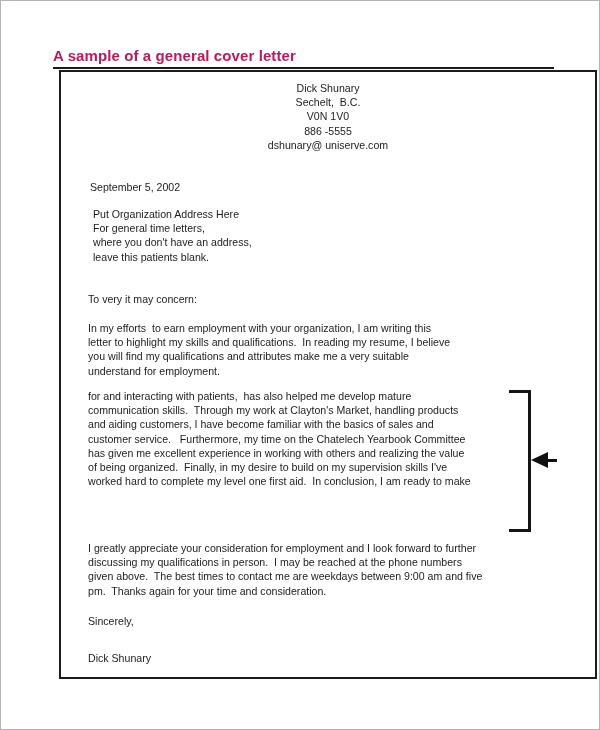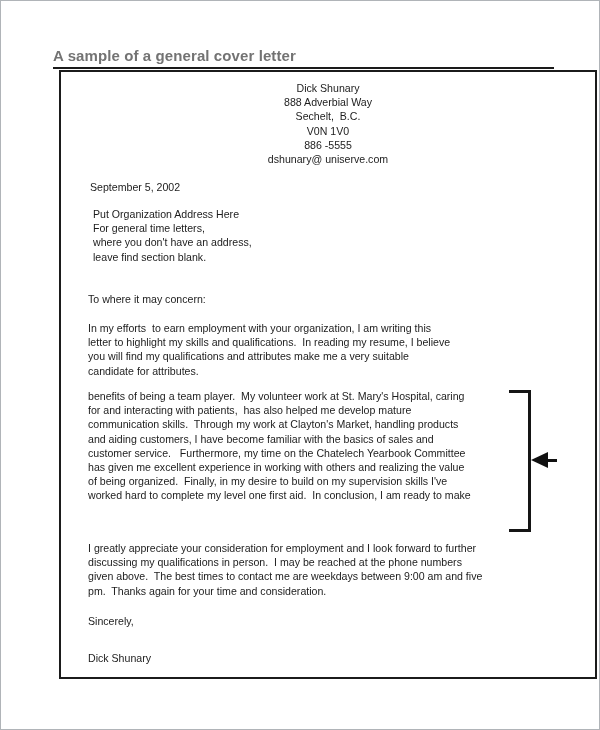--- a/index.html
+++ b/index.html
@@ -8,21 +8,21 @@
     width:598px;height:728px;
     border:1px solid #b0b4b8;
     background:#ffffff;
     font-family:"Liberation Sans","DejaVu Sans",sans-serif;
     color:#1c1c1c;
     overflow:hidden;
   }
   .title{
     position:absolute;left:52px;top:46px;margin:0;
     font-size:15px;font-weight:bold;letter-spacing:.1px;
-    white-space:pre;color:#737373;
+    white-space:pre;color:#be185d;
   }
   .title-underline{
     position:absolute;left:52px;top:66px;width:501px;height:2px;
     background:#1a1a1a;
   }
   .letter-box{
     position:absolute;left:58px;top:69px;width:538px;height:609px;
     border:2px solid #1b1b1b;box-sizing:border-box;
     background:#ffffff;
   }
@@ -59,47 +59,45 @@
 
 <div class="screen">
 
   <h1 class="title">A sample of a general cover letter</h1>
   <div class="title-underline"></div>
 
   <div class="letter-box">
 
     <div class="sender">
       <div class="line">Dick Shunary</div>
-      <div class="line">888 Adverbial Way</div>
       <div class="line">Sechelt,  B.C.</div>
       <div class="line">V0N 1V0</div>
       <div class="line">886 -5555</div>
       <div class="line">dshunary@ uniserve.com</div>
     </div>
 
     <div class="date-line line">September 5, 2002</div>
 
     <div class="recipient">
       <div class="line">Put Organization Address Here</div>
       <div class="line">For general time letters,</div>
       <div class="line">where you don't have an address,</div>
-      <div class="line">leave find section blank.</div>
+      <div class="line">leave this patients blank.</div>
     </div>
 
-    <div class="salutation line">To where it may concern:</div>
+    <div class="salutation line">To very it may concern:</div>
 
     <div class="para1">
       <div class="line">In my efforts  to earn employment with your organization, I am writing this</div>
       <div class="line">letter to highlight my skills and qualifications.  In reading my resume, I believe</div>
       <div class="line">you will find my qualifications and attributes make me a very suitable</div>
-      <div class="line">candidate for attributes.</div>
+      <div class="line">understand for employment.</div>
     </div>
 
     <div class="para2">
-      <div class="line">benefits of being a team player.  My volunteer work at St. Mary's Hospital, caring</div>
       <div class="line">for and interacting with patients,  has also helped me develop mature</div>
       <div class="line">communication skills.  Through my work at Clayton's Market, handling products</div>
       <div class="line">and aiding customers, I have become familiar with the basics of sales and</div>
       <div class="line">customer service.   Furthermore, my time on the Chatelech Yearbook Committee</div>
       <div class="line">has given me excellent experience in working with others and realizing the value</div>
       <div class="line">of being organized.  Finally, in my desire to build on my supervision skills I've</div>
       <div class="line">worked hard to complete my level one first aid.  In conclusion, I am ready to make</div>
     </div>
 
     <div class="para3">

